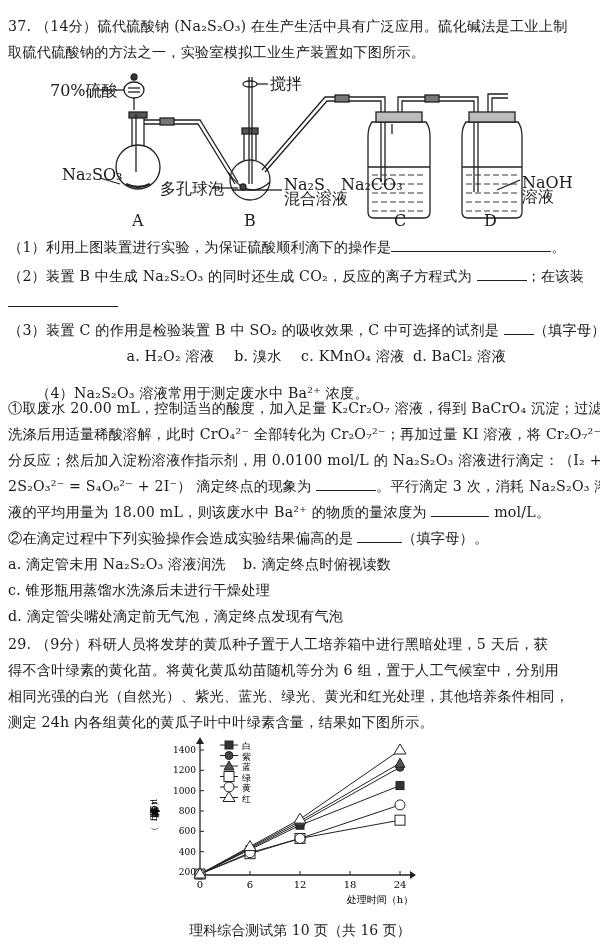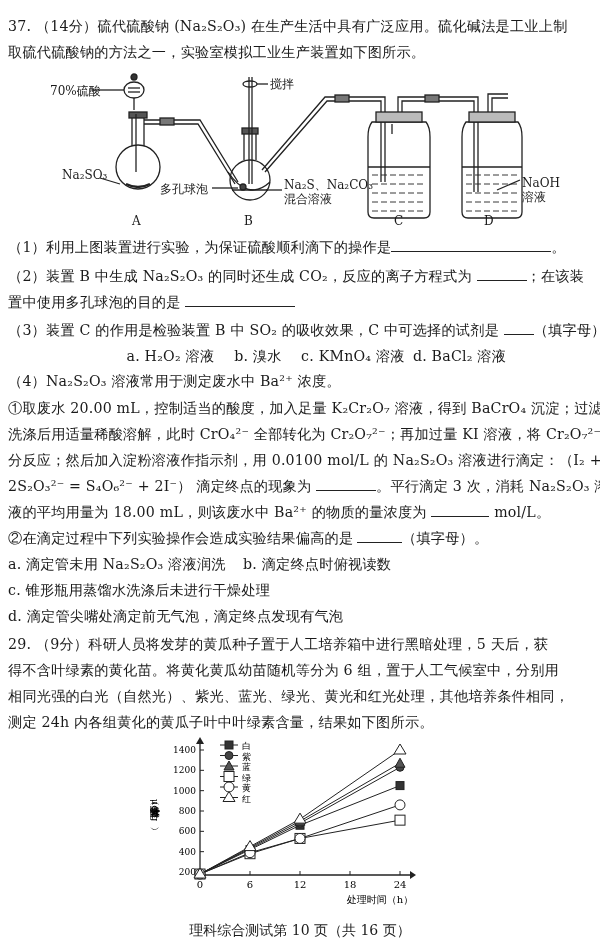--- a/index.html
+++ b/index.html
@@ -8,21 +8,21 @@
     font-family: "DejaVu Serif", "Liberation Serif", serif;
     color: #1a1a1a;
   }
   .line {
     position: absolute; left: 8px; right: 6px;
     font-size: 14.2px; line-height: 20px; white-space: nowrap;
     letter-spacing: 0.2px;
   }
   .blank { display: inline-block; border-bottom: 1px solid #222; height: 14px; vertical-align: baseline; }
   .diagram { position: absolute; left: 0; top: 72px; width: 600px; height: 160px; }
-  .lbl { position: absolute; font-size: 12px; white-space: nowrap; line-height: 14px; }
+  .lbl { position: absolute; font-size: 16px; white-space: nowrap; line-height: 14px; }
   .chart { position: absolute; left: 140px; top: 735px; width: 300px; height: 170px; }
   .footer { position: absolute; left: 0; right: 0; top: 922px; text-align: center; font-size: 14px; }
 </style>
 </head>
 <body>
 
 <div class="line" style="top:16px;">37.  （14分）硫代硫酸钠 (Na₂S₂O₃) 在生产生活中具有广泛应用。硫化碱法是工业上制</div>
 <div class="line" style="top:42px;">取硫代硫酸钠的方法之一，实验室模拟工业生产装置如下图所示。</div>
 
 <div class="diagram">
@@ -112,29 +112,29 @@
   <div class="lbl" style="left:484px; top:142px;">D</div>
 </div>
 
 <div class="line" style="top:237px;">
   <span>（1）利用上图装置进行实验，为保证硫酸顺利滴下的操作是</span><span class="blank" style="width:160px;"></span>。
 </div>
 <div class="line" style="top:266px;">
   <span>（2）装置 B 中生成 Na₂S₂O₃ 的同时还生成 CO₂，反应的离子方程式为</span> <span class="blank" style="width:50px;"></span><span>；在该装</span>
 </div>
 <div class="line" style="top:292px;">
-  <span>置中使用多孔球泡的目的是</span> <span class="blank" style="width:110px;"></span>
+   <span class="blank" style="width:110px;"></span>
 </div>
 <div class="line" style="top:320px;">
   <span>（3）装置 C 的作用是检验装置 B 中 SO₂ 的吸收效果，C 中可选择的试剂是</span> <span class="blank" style="width:30px;"></span><span>（填字母）。</span>
 </div>
 <div class="line" style="top:346px; left:30px;text-align:center;">
   <span style="display:inline-block; width:105px;">a.  H₂O₂ 溶液</span><span style="display:inline-block; width:70px;">b.  溴水</span><span style="display:inline-block; width:120px;">c.  KMnO₄ 溶液</span><span>d.  BaCl₂ 溶液</span>
 </div>
-<div class="line" style="top:371px;">（4）Na₂S₂O₃ 溶液常用于测定废水中 Ba²⁺ 浓度。</div>
+<div class="line" style="top:383px;margin-left:28px;">（4）Na₂S₂O₃ 溶液常用于测定废水中 Ba²⁺ 浓度。</div>
 
 <div class="line" style="top:398px;">①取废水 20.00 mL，控制适当的酸度，加入足量 K₂Cr₂O₇ 溶液，得到 BaCrO₄ 沉淀；过滤</div>
 <div class="line" style="top:424px;">洗涤后用适量稀酸溶解，此时 CrO₄²⁻ 全部转化为 Cr₂O₇²⁻；再加过量 KI 溶液，将 Cr₂O₇²⁻ 充</div>
 <div class="line" style="top:450px;">分反应；然后加入淀粉溶液作指示剂，用 0.0100 mol/L 的 Na₂S₂O₃ 溶液进行滴定：（I₂ +</div>
 <div class="line" style="top:476px;">
   <span>2S₂O₃²⁻ = S₄O₆²⁻ + 2I⁻）  滴定终点的现象为</span> <span class="blank" style="width:60px;"></span><span>。平行滴定 3 次，消耗 Na₂S₂O₃ 溶</span>
 </div>
 <div class="line" style="top:502px;">
   <span>液的平均用量为 18.00 mL，则该废水中 Ba²⁺ 的物质的量浓度为</span> <span class="blank" style="width:58px;"></span> <span>mol/L。</span>
 </div>

